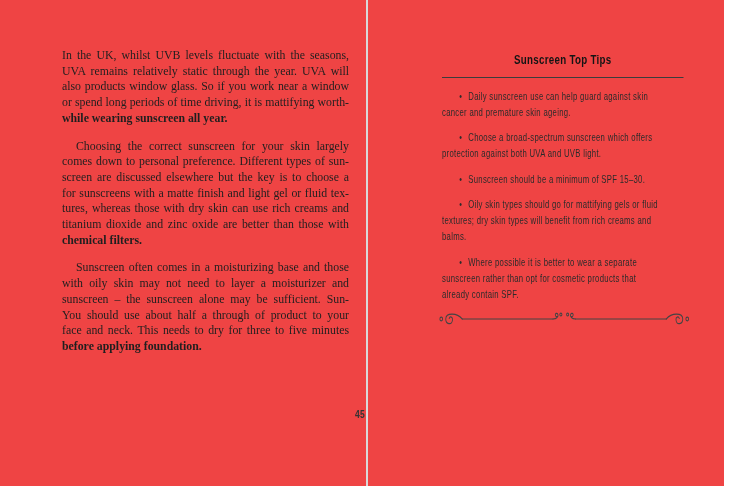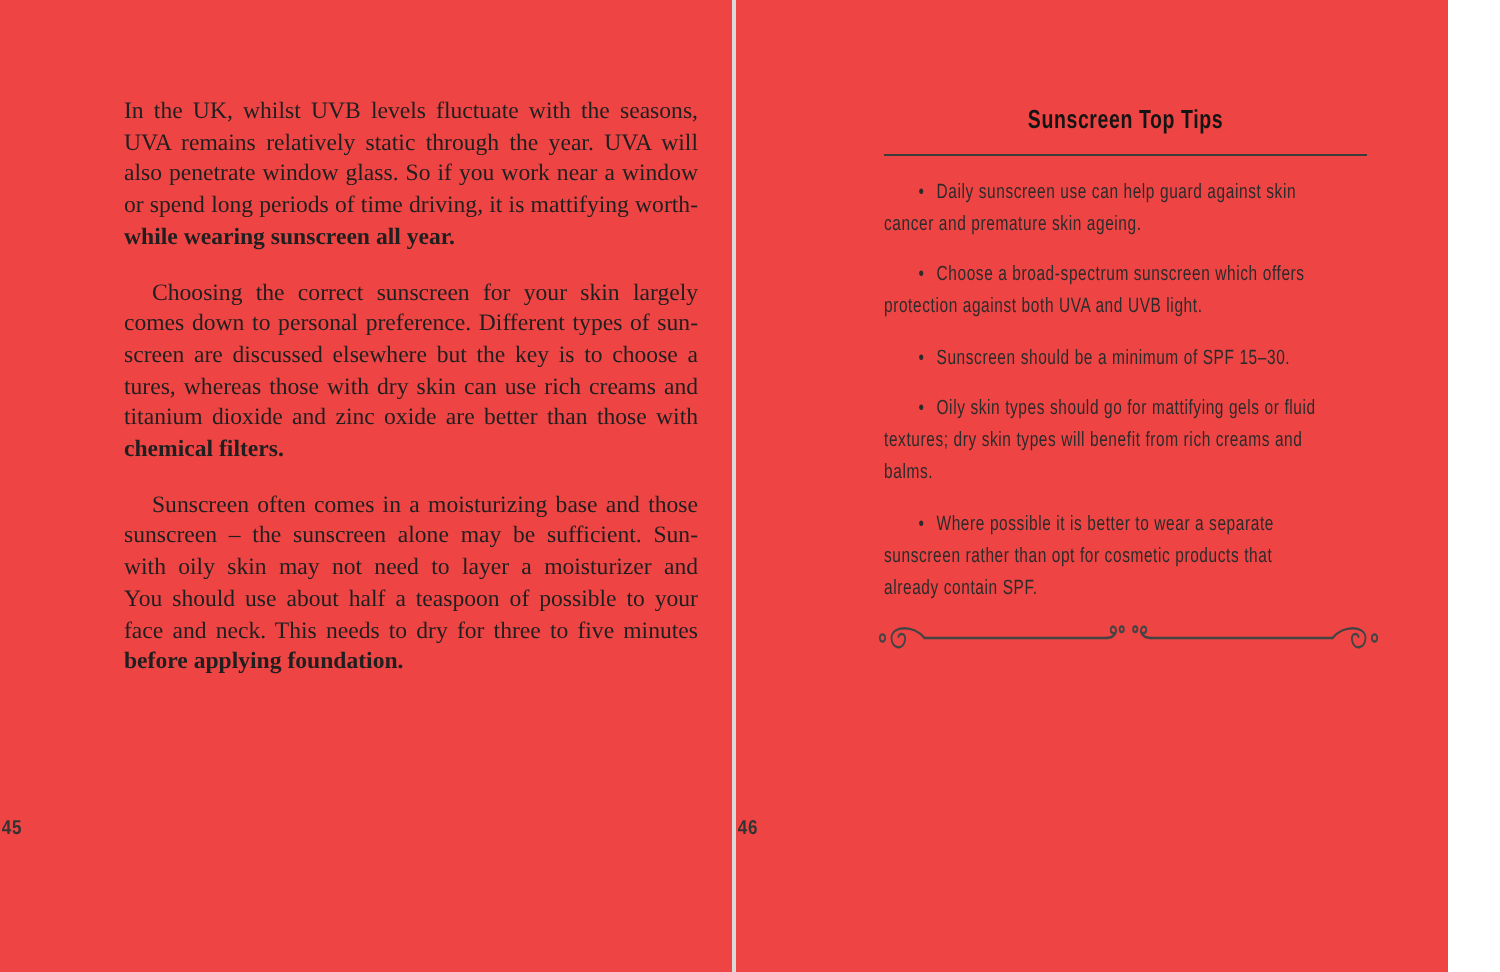--- a/index.html
+++ b/index.html
@@ -34,53 +34,54 @@
   }
   .title-rule{margin:10px 0 0 4px;width:322px;height:1px;background:#3c3c3c;border:none;}
   .bullets{margin-top:10.5px;padding-left:4px;}
   .bullet{margin-bottom:9.5px;}
   .bline{white-space:nowrap;font-size:10.3px;line-height:16px;letter-spacing:0.4px;}
   .bline .dot{display:inline-block;margin-left:23px;width:12px;}
   .flourish{display:block;margin-top:0;}
 
   
   .pagenum{
-    position:absolute;top:409px;left:0;width:100%;text-align:left;
+    position:absolute;top:409px;left:0;width:100%;text-align:right;
     font-family:"Liberation Sans","DejaVu Sans",sans-serif;
     font-size:10px;line-height:12px;font-weight:700;color:#333333;letter-spacing:0.5px;
   }
   .pagenum span{display:inline-block;transform:scaleX(0.85);}
 </style>
 </head>
 <body>
 
 <div class="spread">
 
   <div class="page-left">
     <div class="body-block">
         <div class="para">
           <div class="pline">In the UK, whilst UVB levels fluctuate with the seasons,</div>
           <div class="pline">UVA remains relatively static through the year. UVA will</div>
-          <div class="pline">also penetrate window glass. So if you work near a window</div>
+          <div class="pline">also products window glass. So if you work near a window</div>
           <div class="pline">or spend long periods of time driving, it is mattifying worth-</div>
           <div class="pline last">while wearing sunscreen all year.</div>
         </div>
         <div class="para">
           <div class="pline indent">Choosing the correct sunscreen for your skin largely</div>
           <div class="pline">comes down to personal preference. Different types of sun-</div>
           <div class="pline">screen are discussed elsewhere but the key is to choose a</div>
+          <div class="pline">for sunscreens with a matte finish and light gel or fluid tex-</div>
           <div class="pline">tures, whereas those with dry skin can use rich creams and</div>
           <div class="pline">titanium dioxide and zinc oxide are better than those with</div>
           <div class="pline last">chemical filters.</div>
         </div>
         <div class="para">
           <div class="pline indent">Sunscreen often comes in a moisturizing base and those</div>
+          <div class="pline">with oily skin may not need to layer a moisturizer and</div>
           <div class="pline">sunscreen – the sunscreen alone may be sufficient. Sun-</div>
-          <div class="pline">with oily skin may not need to layer a moisturizer and</div>
-          <div class="pline">You should use about half a teaspoon of possible to your</div>
+          <div class="pline">You should use about half a through of product to your</div>
           <div class="pline">face and neck. This needs to dry for three to five minutes</div>
           <div class="pline last">before applying foundation.</div>
         </div>
       </div>
     <div class="pagenum">
       <span>45</span>
     </div>
   </div>
 
   <div class="gutter"></div>

